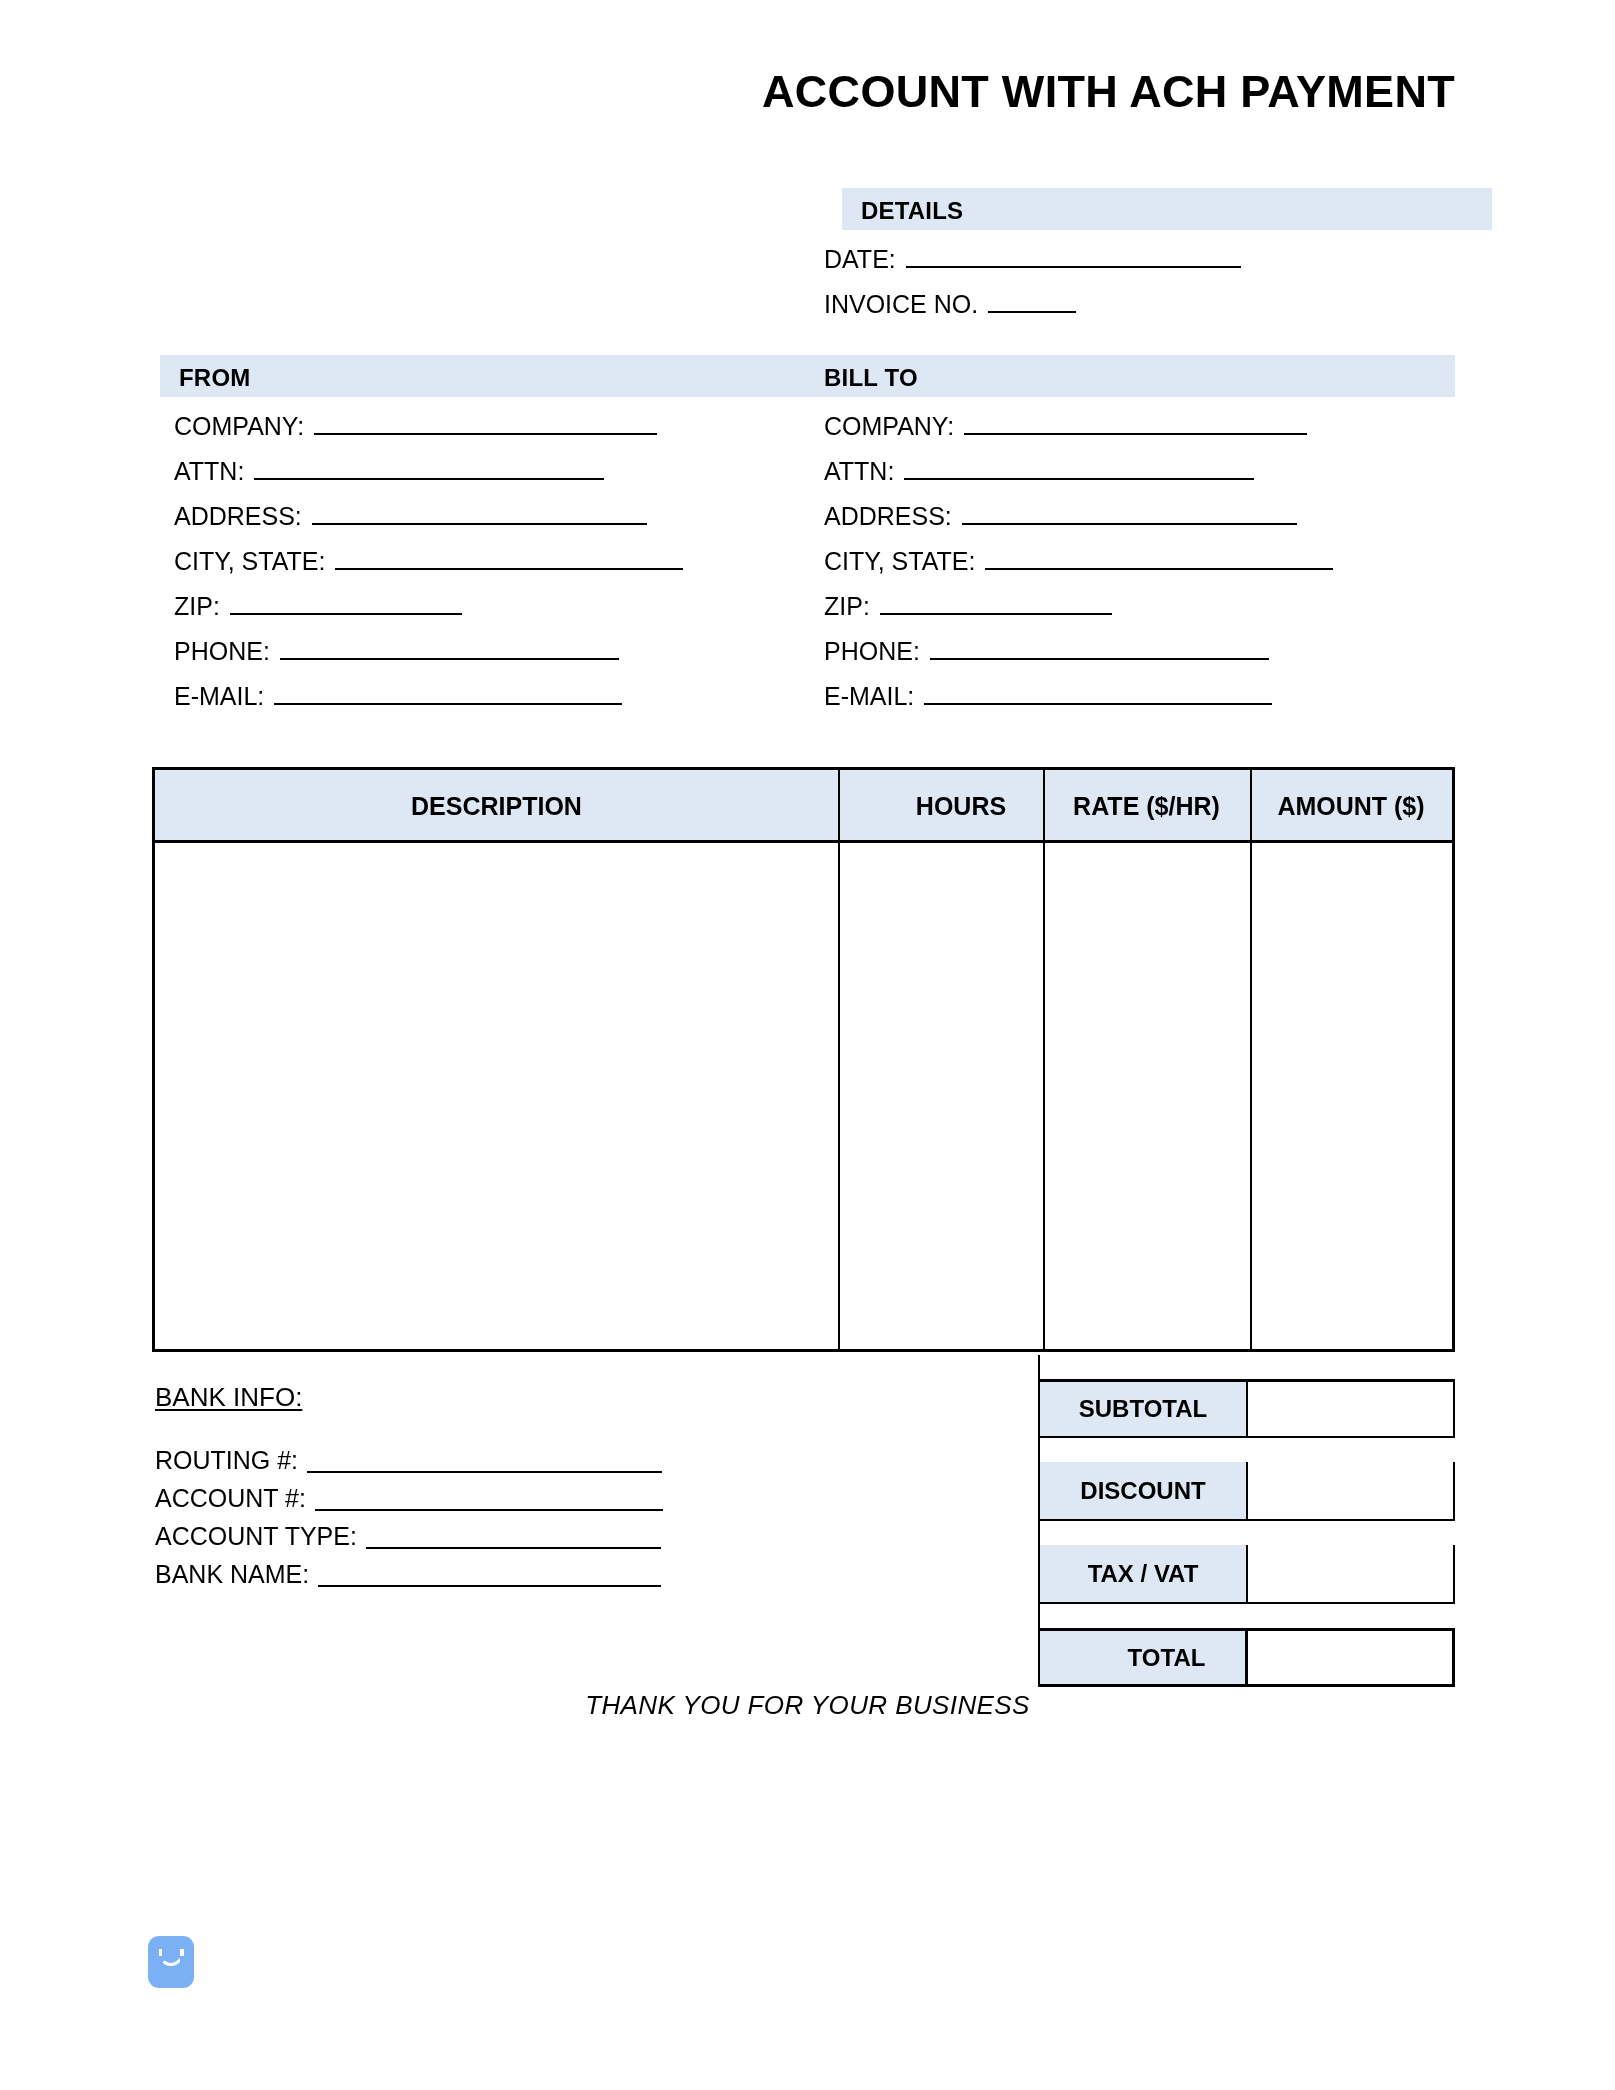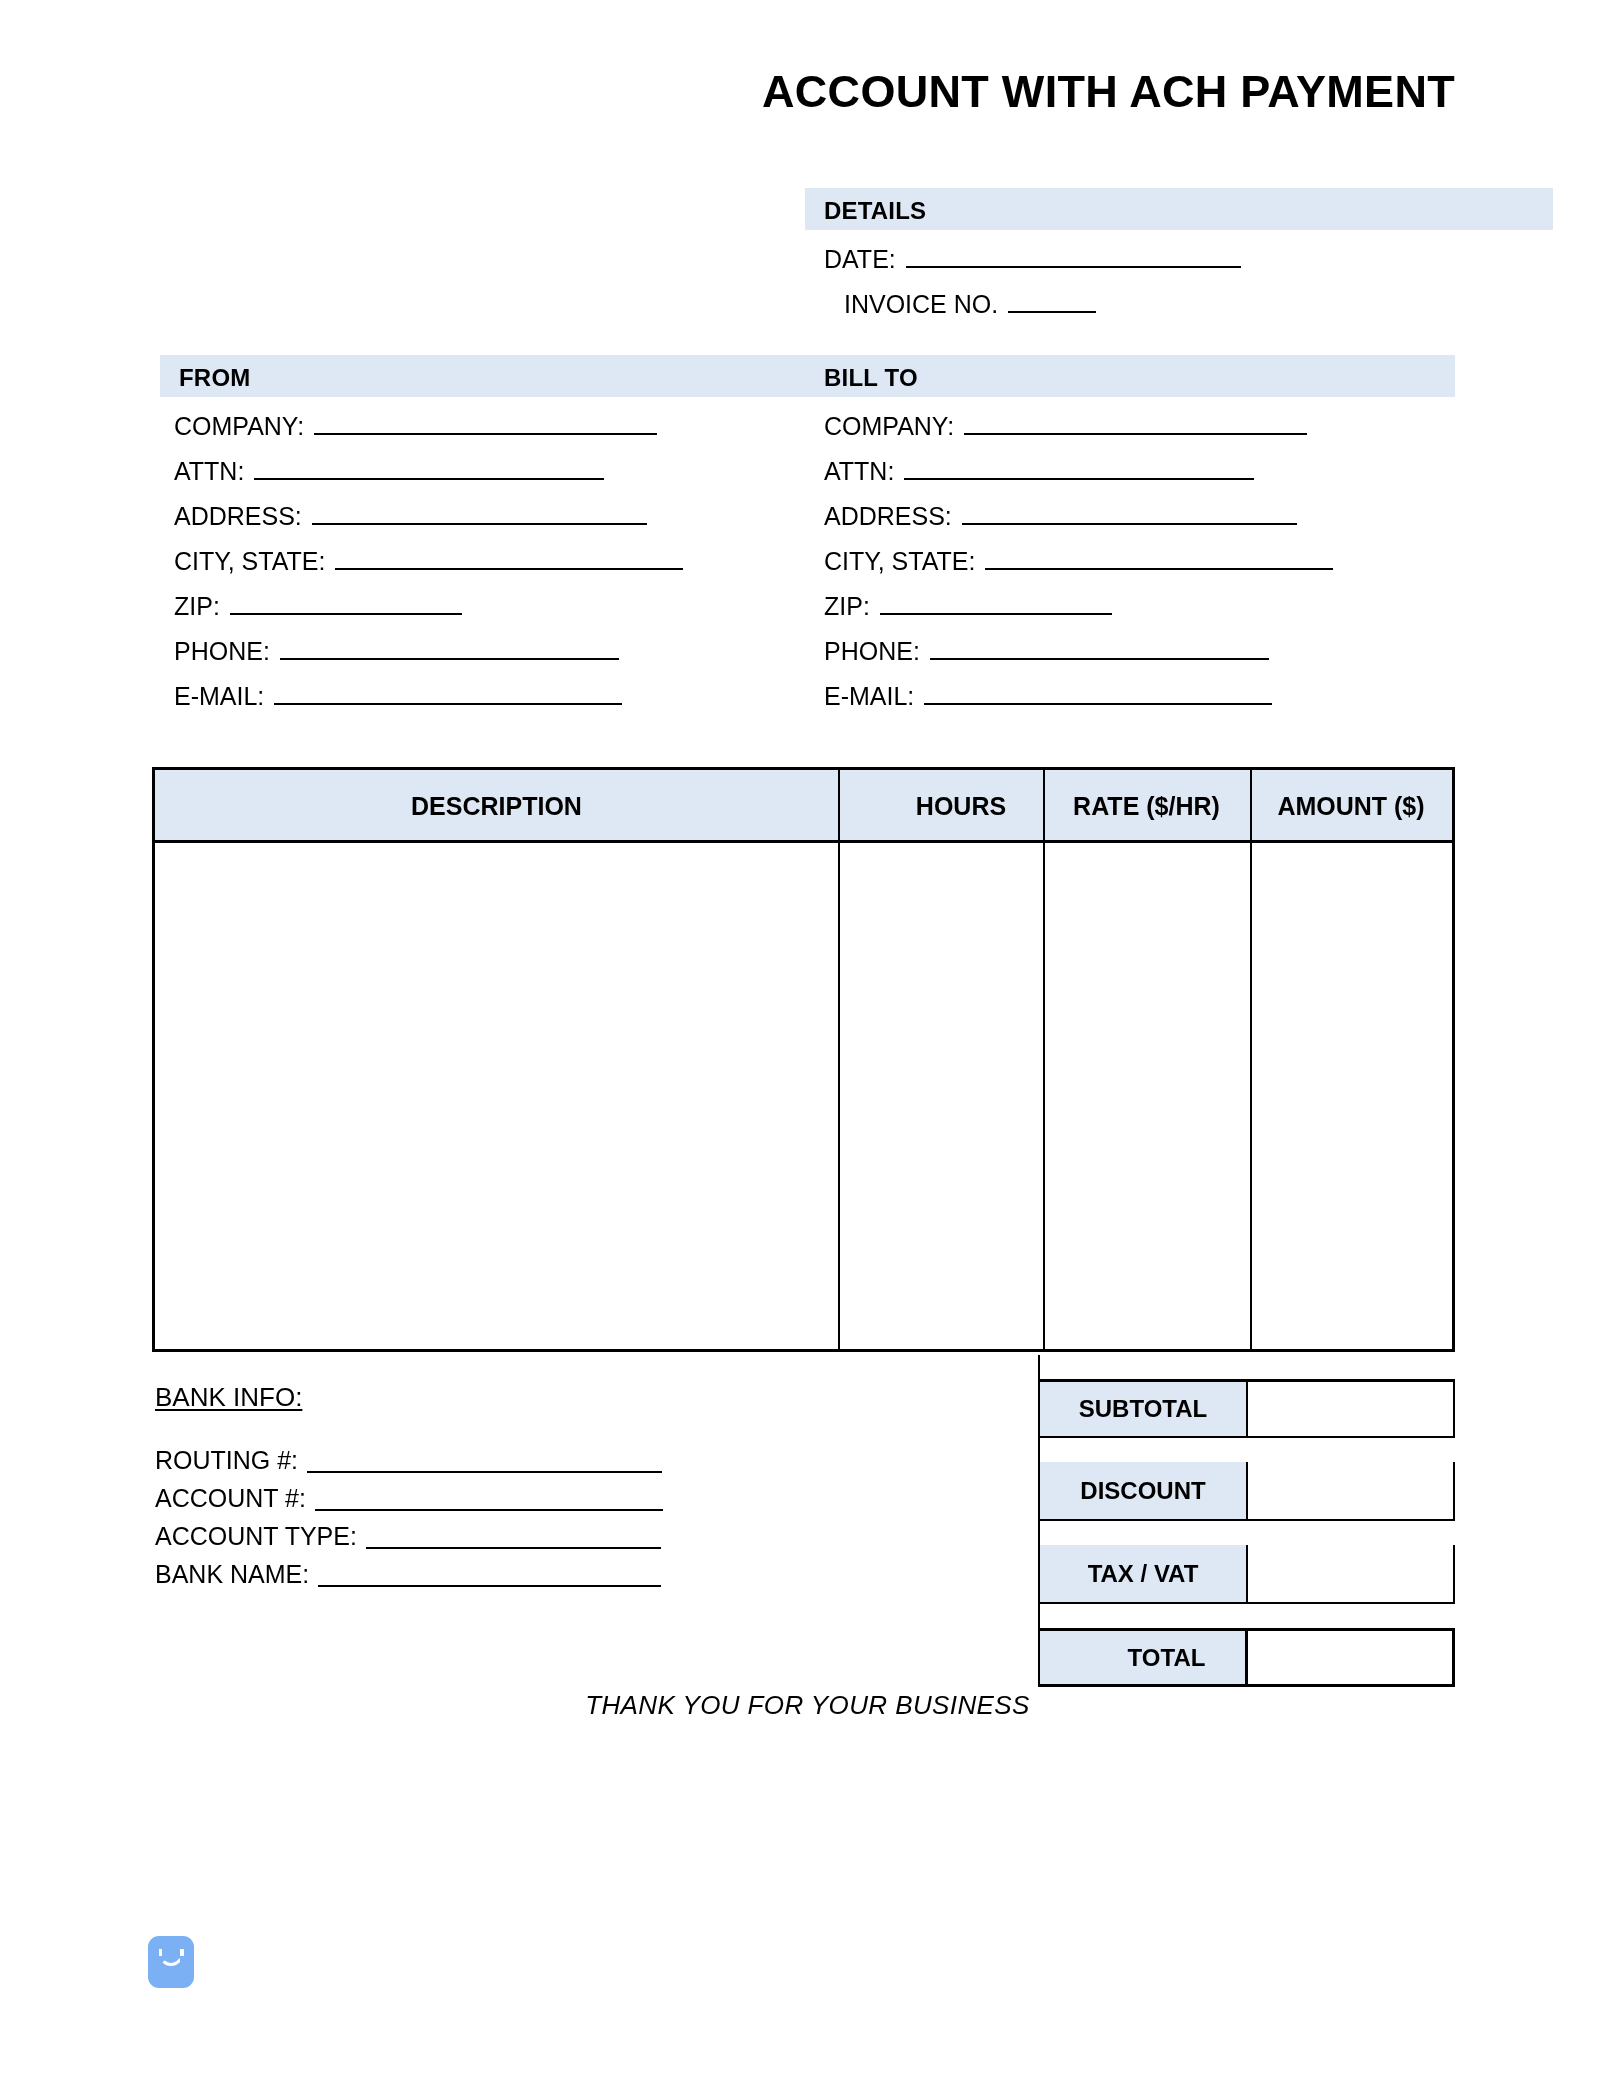--- a/index.html
+++ b/index.html
@@ -228,29 +228,29 @@
   .logo .smile::before { left: -3.5px; }
   .logo .smile::after { right: -3.5px; }
 </style>
 </head>
 <body>
 
 <div class="page">
 
   <div class="title">ACCOUNT WITH ACH PAYMENT</div>
 
-  <div class="band" style="left:805px; top:188px; width:748px;">
+  <div class="band" style="left:842px; top:188px; width:650px;">
     <span class="band-label">DETAILS</span>
   </div>
 
   <div class="field" style="left:824px; top:243px;">
     <span class="lbl">DATE:</span>
     <span class="rule" style="width:335px;"></span>
   </div>
-  <div class="field" style="left:844px; top:288px;">
+  <div class="field" style="left:824px; top:288px;">
     <span class="lbl">INVOICE NO.</span>
     <span class="rule" style="width:88px;"></span>
   </div>
 
   <div class="band" style="left:160px; top:355px; width:671px;">
     <span class="band-label">FROM</span>
   </div>
 
   <div class="field" style="left:174px; top:410px;">
     <span class="lbl">COMPANY:</span>

